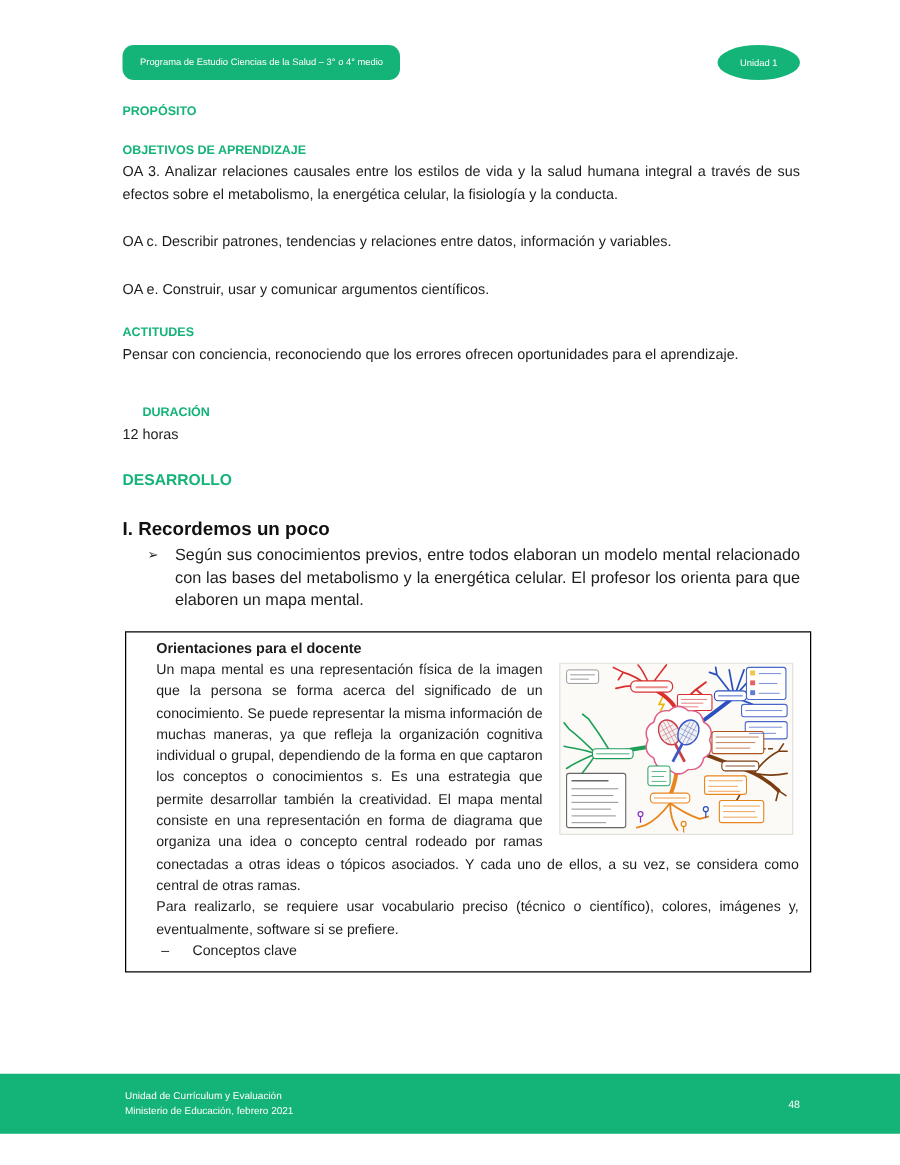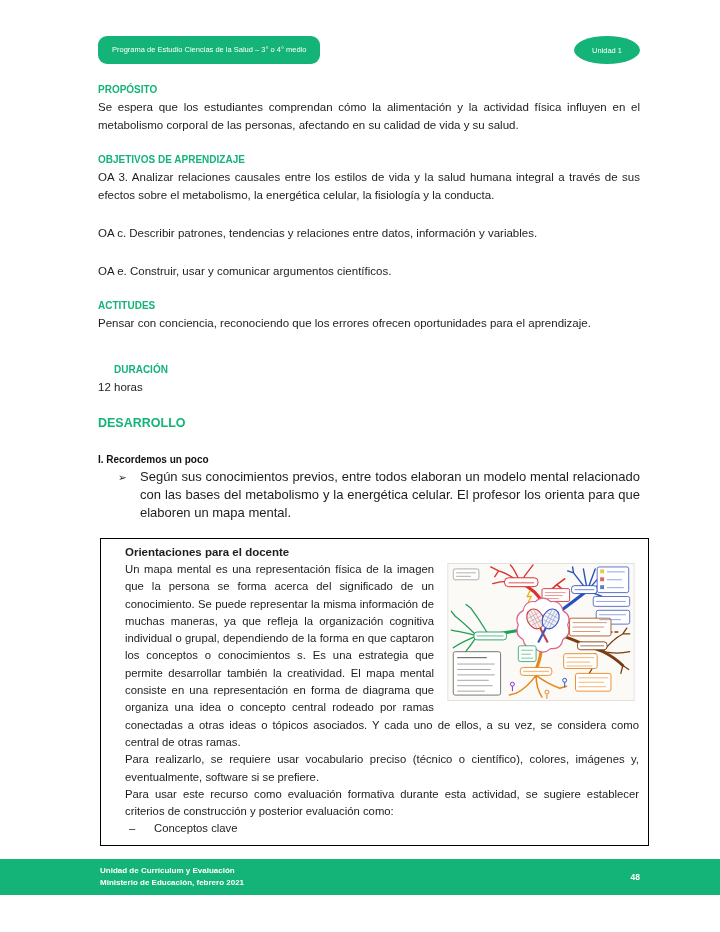--- a/index.html
+++ b/index.html
@@ -17,56 +17,55 @@
   .oval{
     background:var(--green,#14b377);color:#fff;font-size:7.5px;width:66px;height:28px;
     border-radius:50%;display:flex;align-items:center;justify-content:center;
   }
   
   .title{margin:24px 0 0;font-size:17.5px;font-weight:bold;color:var(--green,#14b377);}
   .sec-h{margin:20px 0 0;font-size:10px;font-weight:bold;color:var(--green,#14b377);}
   .sec-h.big{font-size:12.5px;}
   .body-p{margin:3px 0 0;font-size:11.5px;line-height:18px;text-align:justify;}
   .body-p.spaced{margin-top:20px;}
-  .black-h{margin:24px 0 0;font-size:10px;font-weight:bold;color:#111;}
+  .black-h{margin:24px 0 0;font-size:15px;font-weight:bold;color:#111;}
   .bullet{display:flex;margin-top:3px;}
   .bullet .mk{flex:0 0 22px;margin-left:20px;font-size:10.5px;line-height:18px;}
   .bullet .tx{flex:1;font-size:13px;line-height:18px;text-align:justify;}
   
   .obox{
     margin-top:16px;margin-left:2px;width:549px;box-sizing:border-box;
     border:1.4px solid #000;padding:5px 9px 7px 24px;background:#fff;
   }
   .obox-title{font-size:11.5px;font-weight:bold;line-height:17px;}
   .obox p{margin:0;font-size:11.3px;line-height:17.3px;text-align:justify;}
   .mindmap{float:right;width:196px;height:138px;margin:2px 0 5px 9px;}
   .dash-row{display:flex;font-size:11.3px;line-height:17.3px;}
   .dash-row .mk{flex:0 0 25px;padding-left:4px;}
   
   .footer{
-    position:absolute;left:0;top:859px;width:720px;height:36px;box-sizing:border-box;
+    position:absolute;left:0;top:859px;width:720px;height:48px;box-sizing:border-box;
     background:var(--green,#14b377);color:#fff;display:flex;justify-content:space-between;
-    align-items:center;padding:0 80px 0 100px;font-size:8px;line-height:12px;font-weight:bold;
+    align-items:center;padding:0 80px 0 100px;font-size:8px;line-height:12px;
   }
   .footer .pageno{font-size:8.5px;}
 </style>
 </head>
 <body>
 
 <div class="page">
   <div class="content">
 
     <div class="header-row">
       <div class="pill">Programa de Estudio Ciencias de la Salud – 3° o 4° medio</div>
       <div class="oval">Unidad 1</div>
     </div>
 
 
     <div class="sec-h">PROPÓSITO</div>
-    <p class="body-p">Se espera que los estudiantes comprendan cómo la alimentación y la actividad física influyen en el metabolismo corporal de las personas, afectando en su calidad de vida y su salud.</p>
 
     <div class="sec-h">OBJETIVOS DE APRENDIZAJE</div>
     <p class="body-p">OA 3. Analizar relaciones causales entre los estilos de vida y la salud humana integral a través de sus efectos sobre el metabolismo, la energética celular, la fisiología y la conducta.</p>
     <p class="body-p spaced">OA c. Describir patrones, tendencias y relaciones entre datos, información y variables.</p>
     <p class="body-p spaced">OA e. Construir, usar y comunicar argumentos científicos.</p>
 
     <div class="sec-h">ACTITUDES</div>
     <p class="body-p">Pensar con conciencia, reconociendo que los errores ofrecen oportunidades para el aprendizaje.</p>
 
     <div class="sec-h" style="margin-top:32px;padding-left:16px;">DURACIÓN</div>
@@ -175,21 +174,20 @@
             <path d="M10 96 h30" stroke="#333" stroke-width="1.1"></path>
             <path d="M10 102.5 h38 M10 108 h34 M10 113.5 h38 M10 119 h32 M10 124.5 h36 M10 130 h28" stroke="#555" stroke-width="0.7"></path>
             <path d="M75 88.5 h12 M75 92.5 h10 M75 96.5 h12" stroke="#1f9e58"></path>
             <path d="M121 96 h28 M121 100.5 h24 M121 104.5 h26" stroke="#e8851c"></path>
             <path d="M133 116.5 h30 M133 121 h26 M133 125.5 h28" stroke="#e8851c"></path>
           </g>
         </svg>
       </span>
       <p>Un mapa mental es una representación física de la imagen que la persona se forma acerca del significado de un conocimiento. Se puede representar la misma información de muchas maneras, ya que refleja la organización cognitiva individual o grupal, dependiendo de la forma en que captaron los conceptos o conocimientos s. Es una estrategia que permite desarrollar también la creatividad. El mapa mental consiste en una representación en forma de diagrama que organiza una idea o concepto central rodeado por ramas conectadas a otras ideas o tópicos asociados. Y cada uno de ellos, a su vez, se considera como central de otras ramas.</p>
       <p>Para realizarlo, se requiere usar vocabulario preciso (técnico o científico), colores, imágenes y, eventualmente, software si se prefiere.</p>
-      <p>Para usar este recurso como evaluación formativa durante esta actividad, se sugiere establecer criterios de construcción y posterior evaluación como:</p>
       <div class="dash-row">
         <span class="mk">–</span>
         <span>Conceptos clave</span>
       </div>
     </div>
 
   </div>
 
   <div class="footer">
     <div>

